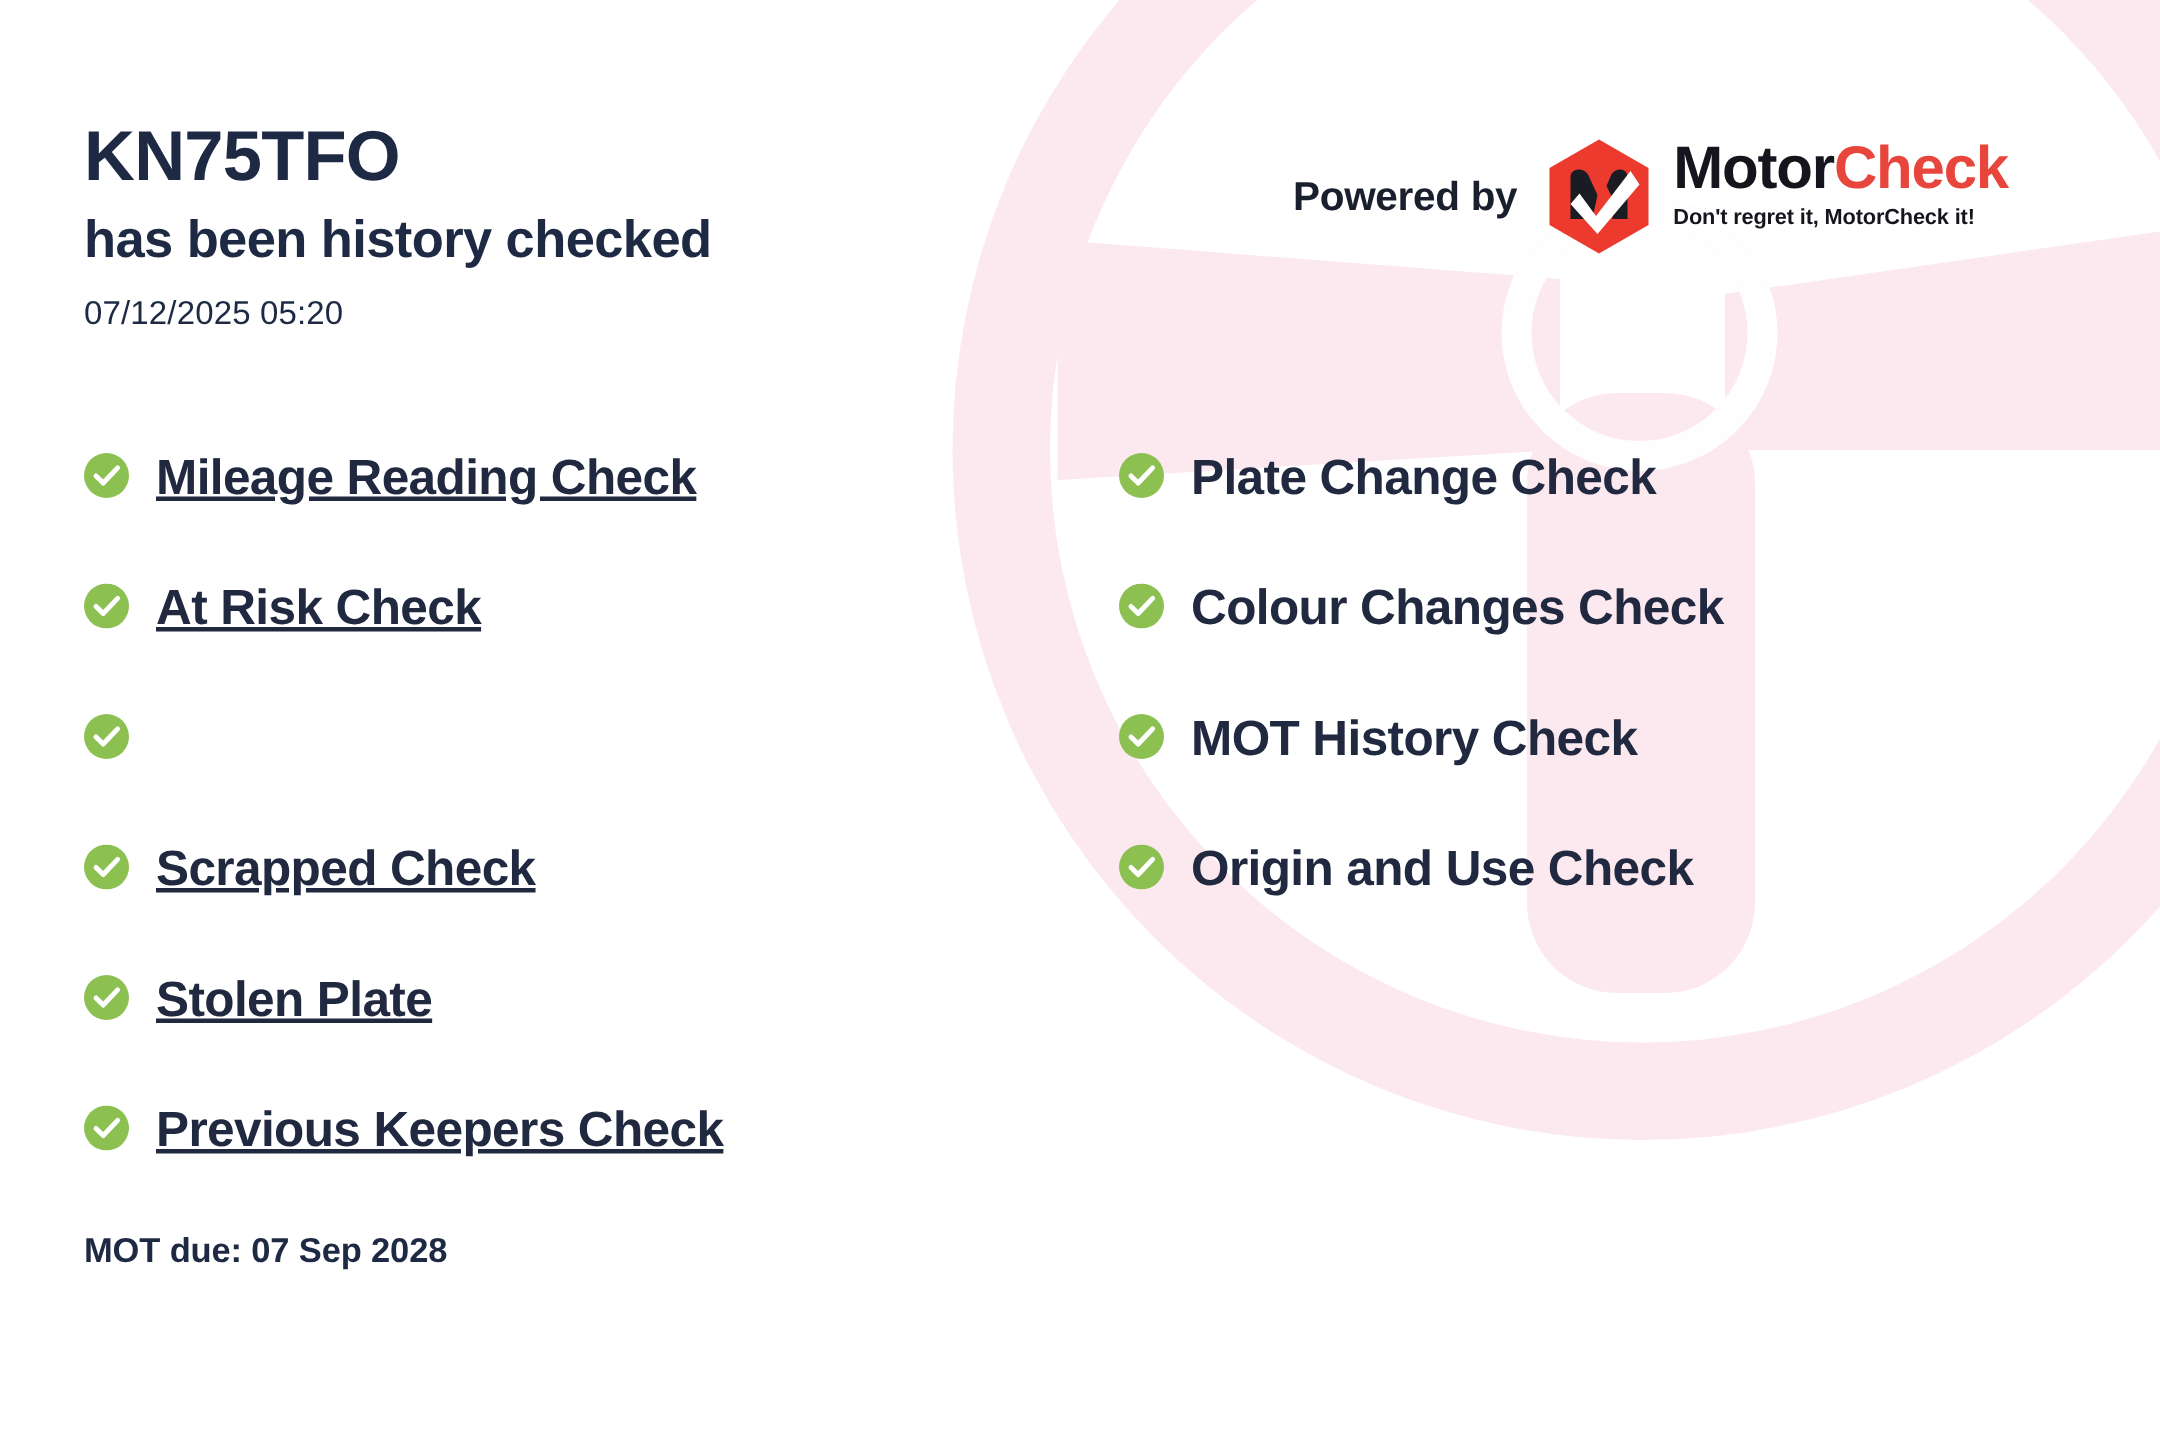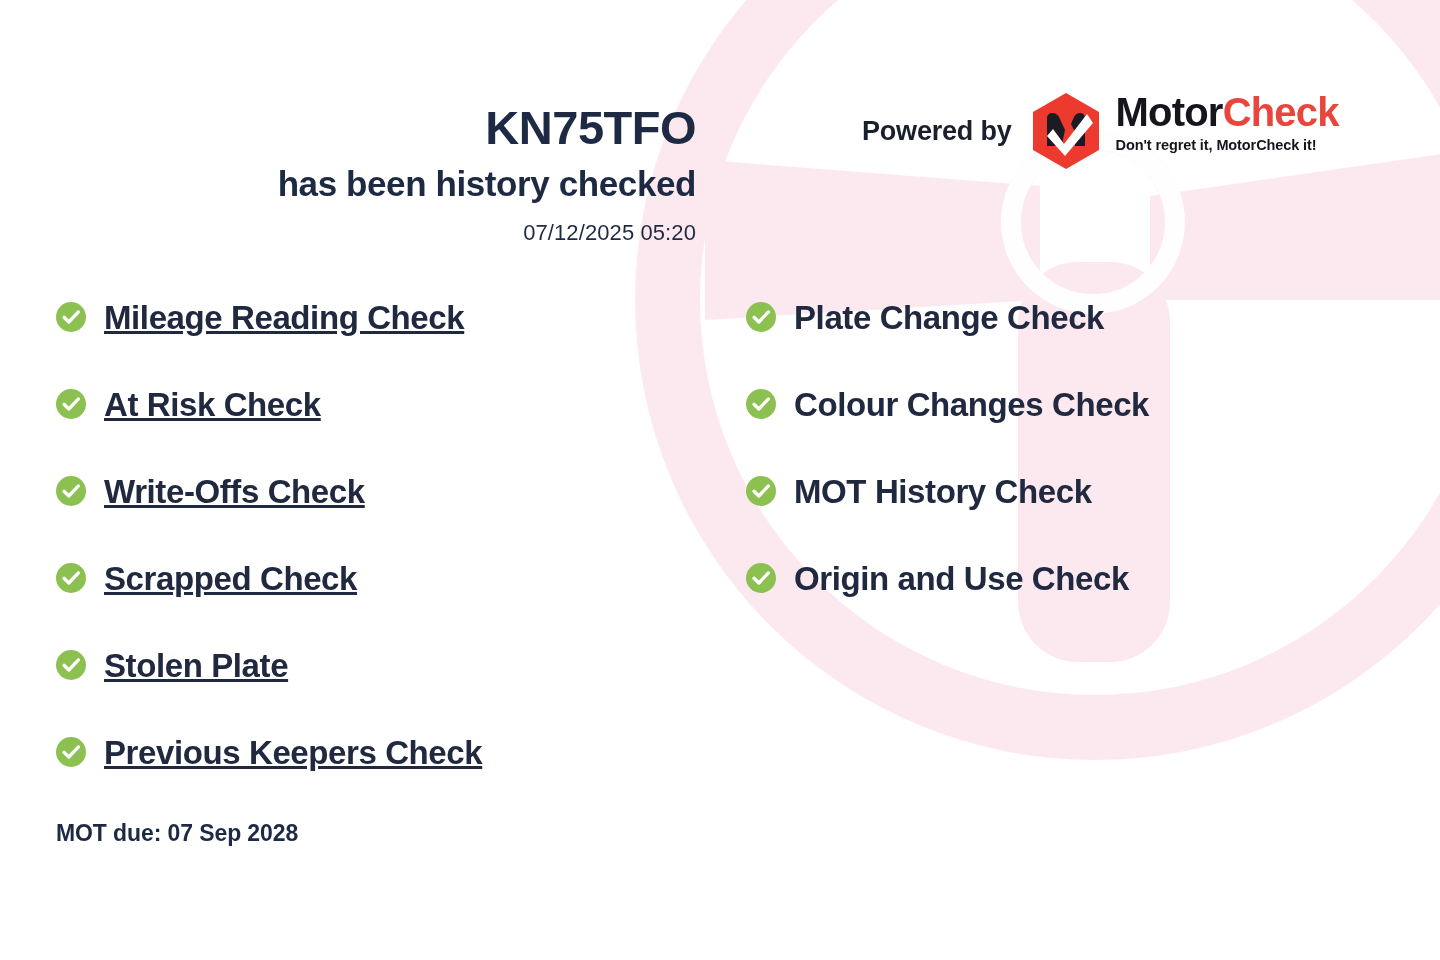--- a/index.html
+++ b/index.html
@@ -31,23 +31,22 @@
     position: relative;
     z-index: 2;
     width: 1440px;
     height: 960px;
   }
 
   
   .header-left {
     position: absolute;
     left: 56px;
-    top: 104px;
+    top: 80px;
     width: 640px;
-    text-align: right;
   }
   .reg-plate {
     font-size: 47px;
     font-weight: bold;
     letter-spacing: -0.5px;
     line-height: 1.0;
     color: #1e2a44;
     margin: 0;
   }
   .headline {
@@ -237,21 +236,20 @@
           <path d="M8 15.3 L12.8 20 L22.4 9.9" fill="none" stroke="#ffffff" stroke-width="3.3" stroke-linecap="round" stroke-linejoin="round"></path>
         </svg>
         <span class="check-label">At Risk Check</span>
       </div>
 
       <div class="check-item">
         <svg class="check-icon" viewBox="0 0 30 30" xmlns="http://www.w3.org/2000/svg" aria-hidden="true">
           <circle cx="15" cy="15" r="15" fill="#8cc152"></circle>
           <path d="M8 15.3 L12.8 20 L22.4 9.9" fill="none" stroke="#ffffff" stroke-width="3.3" stroke-linecap="round" stroke-linejoin="round"></path>
         </svg>
-        <span class="check-label">Write-Offs Check</span>
       </div>
 
       <div class="check-item">
         <svg class="check-icon" viewBox="0 0 30 30" xmlns="http://www.w3.org/2000/svg" aria-hidden="true">
           <circle cx="15" cy="15" r="15" fill="#8cc152"></circle>
           <path d="M8 15.3 L12.8 20 L22.4 9.9" fill="none" stroke="#ffffff" stroke-width="3.3" stroke-linecap="round" stroke-linejoin="round"></path>
         </svg>
         <span class="check-label">Scrapped Check</span>
       </div>
 

